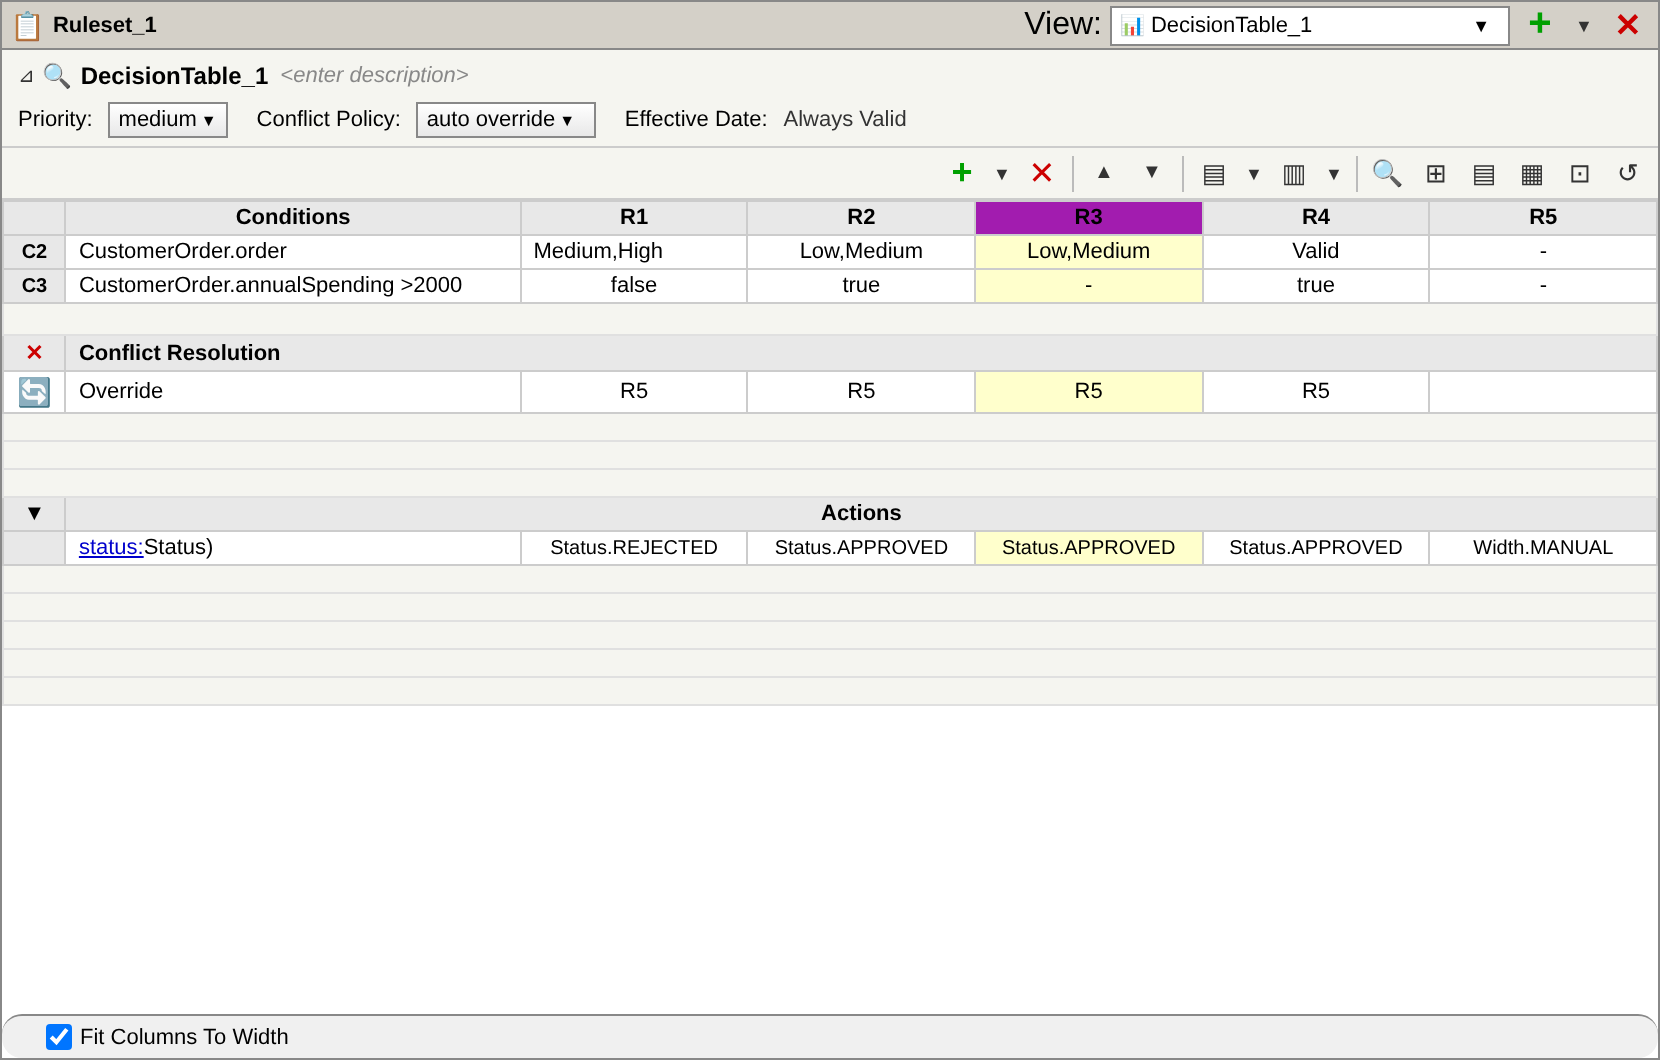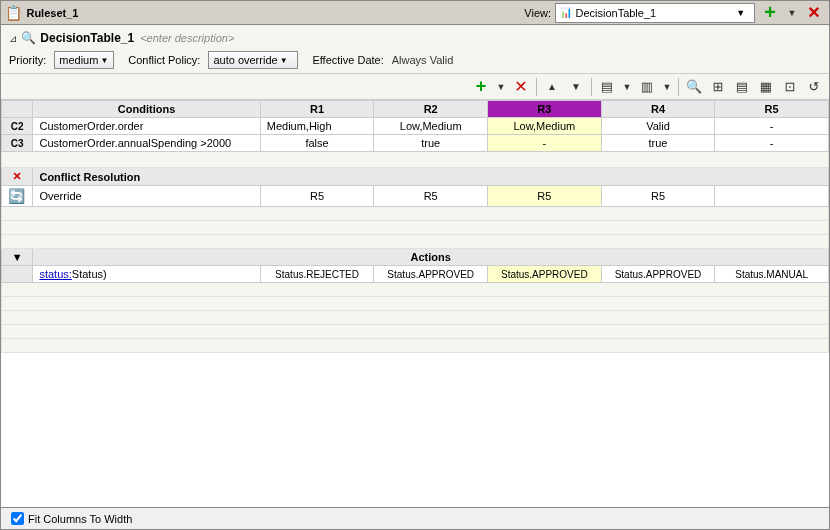--- a/index.html
+++ b/index.html
@@ -60,34 +60,34 @@
     .col-r { width: 110px; background: #e8e8e8; font-weight: bold; text-align: center; }
     .col-r-highlighted { background: #a21caf; }
     .row-num-cell { background: #e8e8e8; text-align: center; font-weight: bold; font-size: 10px; }
     .action-link { color: #0000cc; text-decoration: underline; cursor: pointer; font-size: 11px; }
 
     
     .checkbox-cell { text-align: center; }
     .check-icon { color: #555; font-size: 12px; }
 
     
-    .bottom-bar { display: flex; align-items: center; border-top: 1px solid #888; background: #f0f0f0; height: 22px; padding: 2px 10px; }
+    .bottom-bar { display: flex; align-items: center; border-top: 1px solid #888; background: #f0f0f0; height: 22px; padding: 2px 22px; border-radius: 10px; }
 
     
     .spacer-row td { height: 20px; background: #f5f5f0; border-color: #e0e0e0; }
   </style>
 </head>
 <body>
 
 <div class="main-container">
 
   <div class="title-bar">
     <span style="font-size:14px; margin-right:4px;">📋</span>
     <span class="title-bar-text">Ruleset_1</span>
-    <span style="margin-left:8px; font-size:11px;">View:</span>
+    <span style="margin-left:8px; font-size:16px;">View:</span>
     <div class="view-select-container" style="margin-left:4px;">
       <div class="view-select">
         <span style="font-size:10px; margin-right:3px;">📊</span>
         <span>DecisionTable_1</span>
         <span style="margin-left:80px; font-size:9px;">▼</span>
       </div>
     </div>
     <div class="title-toolbar">
       <div class="tb-btn">
         <span style="color:#00a000; font-size:20px; font-weight:bold;">+</span>
@@ -228,21 +228,21 @@
 
       <tr>
         <td class="row-num-cell"></td>
         <td>
           <span class="action-link">status:</span><span>Status</span>)
         </td>
         <td style="text-align:center; font-size:10px;">Status.REJECTED</td>
         <td style="text-align:center; font-size:10px;">Status.APPROVED</td>
         <td style="text-align:center; font-size:10px; background:#ffffcc;">Status.APPROVED</td>
         <td style="text-align:center; font-size:10px;">Status.APPROVED</td>
-        <td style="text-align:center; font-size:10px;">Status.MANUAL</td>
+        <td style="text-align:center; font-size:10px;">Width.MANUAL</td>
       </tr>
 
       <tr class="spacer-row">
         <td colspan="7" style="height:14px; background:#f5f5f0; border-color:#e0e0e0;"></td>
       </tr>
       <tr class="spacer-row">
         <td colspan="7" style="height:14px; background:#f5f5f0; border-color:#e0e0e0;"></td>
       </tr>
       <tr class="spacer-row">
         <td colspan="7" style="height:14px; background:#f5f5f0; border-color:#e0e0e0;"></td>

